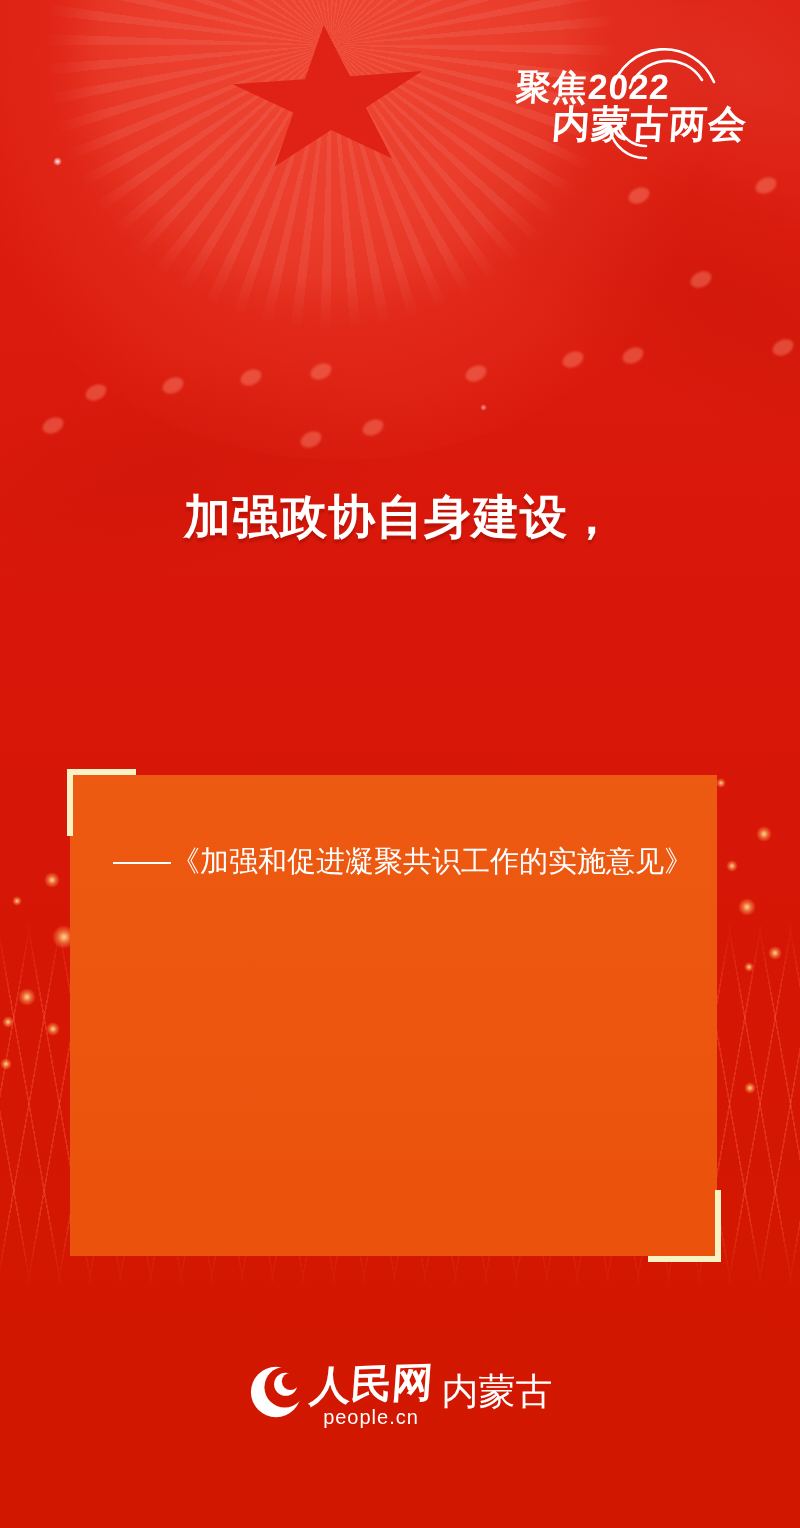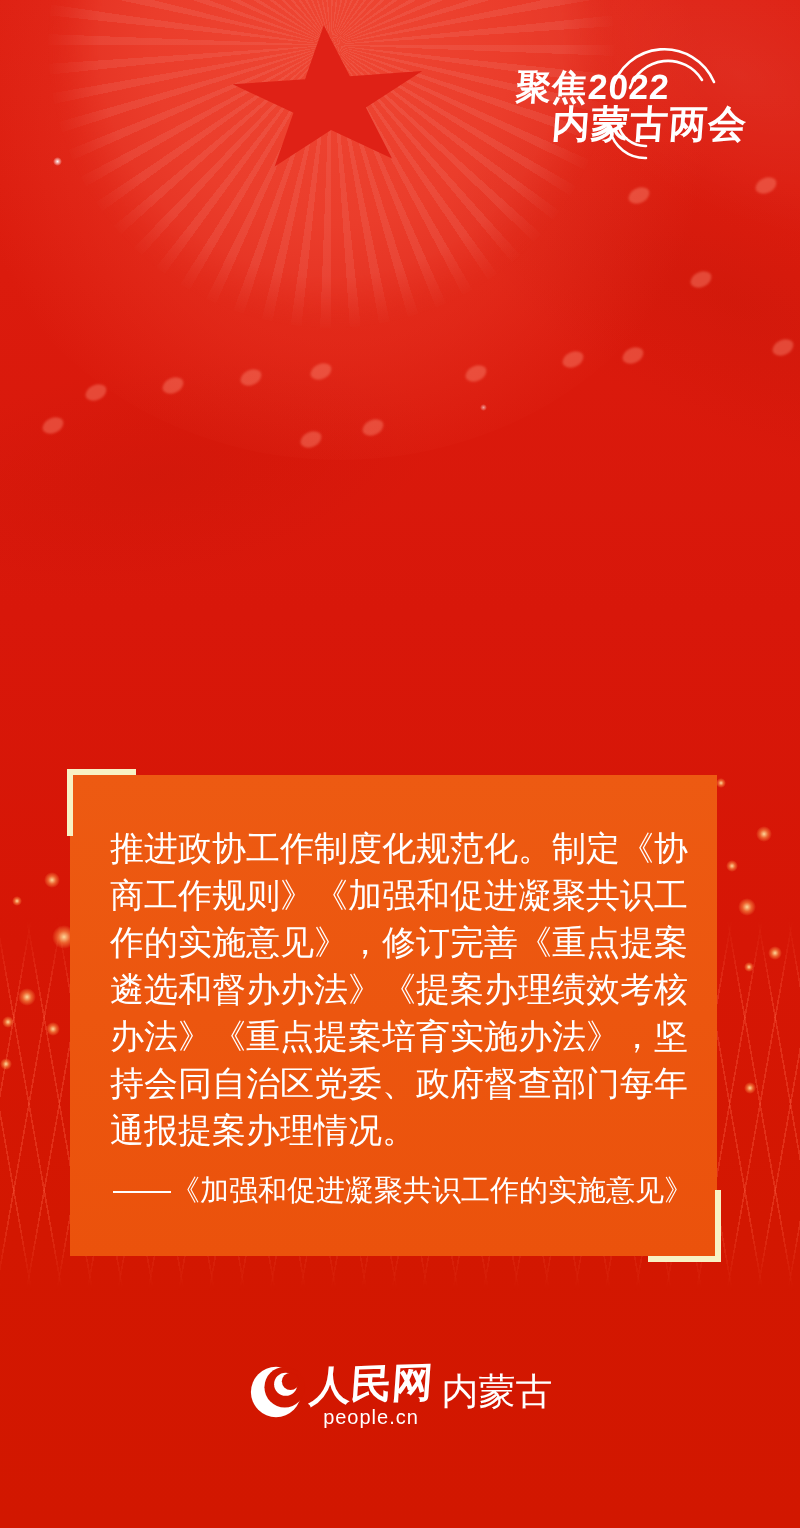--- a/index.html
+++ b/index.html
@@ -107,20 +107,21 @@
   <svg class="badge-arcs" viewBox="0 0 130 130">
     <path d="M 16 56 A 54 54 0 0 1 118 48"></path>
     <path d="M 34 54 A 40 40 0 0 1 106 46"></path>
     <path d="M 14 96 A 36 36 0 0 0 50 124"></path>
     <path d="M 22 90 A 28 28 0 0 0 50 112"></path>
   </svg>
   <div class="badge-l1">聚焦2022</div>
   <div class="badge-l2">内蒙古两会</div>
 
 
+  <div class="slogan-l1">加强政协自身建设，</div>
 
   <div class="mesh"></div>
 
   <div class="dot" style="left:44px;top:872px;width:16px;height:16px;"></div>
   <div class="dot" style="left:12px;top:896px;width:10px;height:10px;"></div>
   <div class="dot" style="left:52px;top:925px;width:24px;height:24px;"></div>
   <div class="dot" style="left:18px;top:988px;width:18px;height:18px;"></div>
   <div class="dot" style="left:2px;top:1016px;width:12px;height:12px;"></div>
   <div class="dot" style="left:46px;top:1022px;width:14px;height:14px;"></div>
   <div class="dot" style="left:0px;top:1058px;width:12px;height:12px;"></div>
@@ -129,21 +130,20 @@
   <div class="dot" style="left:726px;top:860px;width:12px;height:12px;"></div>
   <div class="dot" style="left:738px;top:898px;width:18px;height:18px;"></div>
   <div class="dot" style="left:768px;top:946px;width:14px;height:14px;"></div>
   <div class="dot" style="left:744px;top:962px;width:10px;height:10px;"></div>
   <div class="dot" style="left:744px;top:1082px;width:12px;height:12px;"></div>
   <div class="dot" style="left:706px;top:1118px;width:9px;height:9px;"></div>
 
   <div class="quote">
     <div class="corner-tl"></div>
     <div class="corner-br"></div>
-    <div class="quote-body">推进政协工作制度化规范化。制定《协商工作规则》《加强和促进凝聚共识工作的实施意见》，修订完善《重点提案遴选和督办办法》《提案办理绩效考核办法》《重点提案培育实施办法》，坚持会同自治区党委、政府督查部门每年通报提案办理情况。</div>
     <div class="quote-source">——《加强和促进凝聚共识工作的实施意见》</div>
   </div>
 
   <div class="footer">
     <svg class="crescent" viewBox="0 0 60 60">
       <circle cx="29" cy="30" r="26" fill="#ffffff"></circle>
       <circle cx="38" cy="25" r="21" fill="#d21700"></circle>
       <circle cx="39" cy="22" r="12" fill="#ffffff"></circle>
       <circle cx="44" cy="19" r="9" fill="#d21700"></circle>
     </svg>

